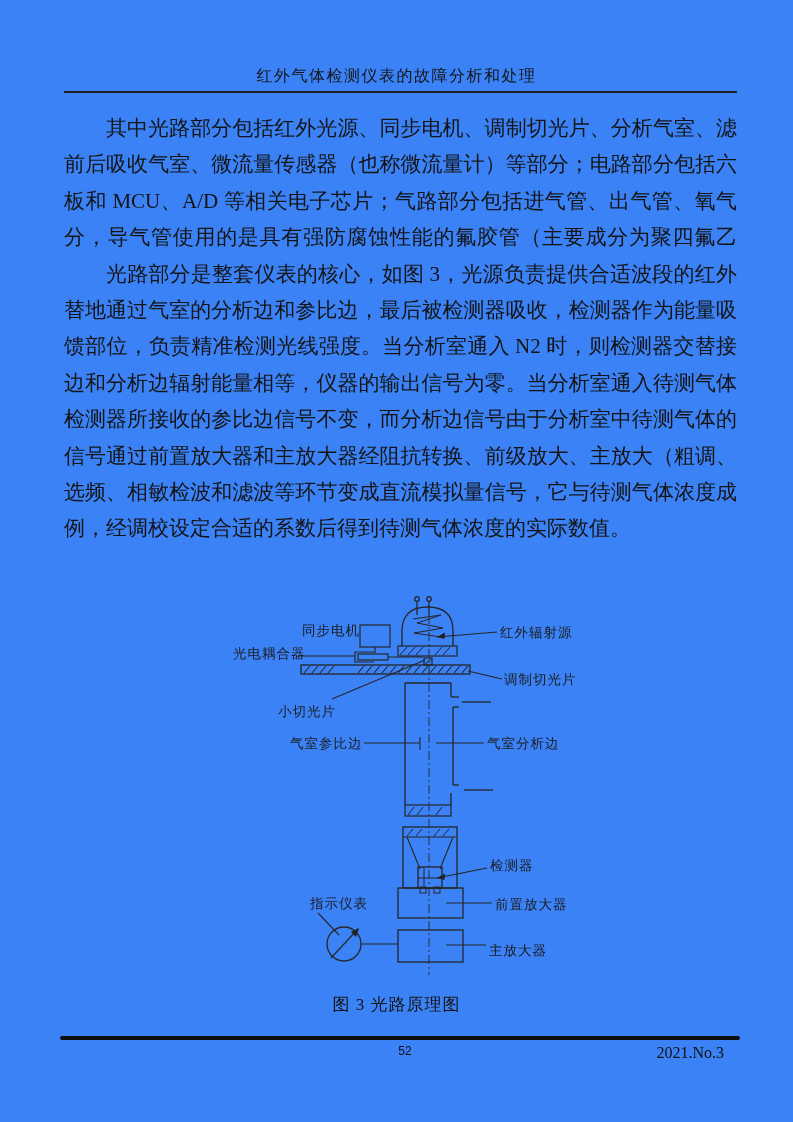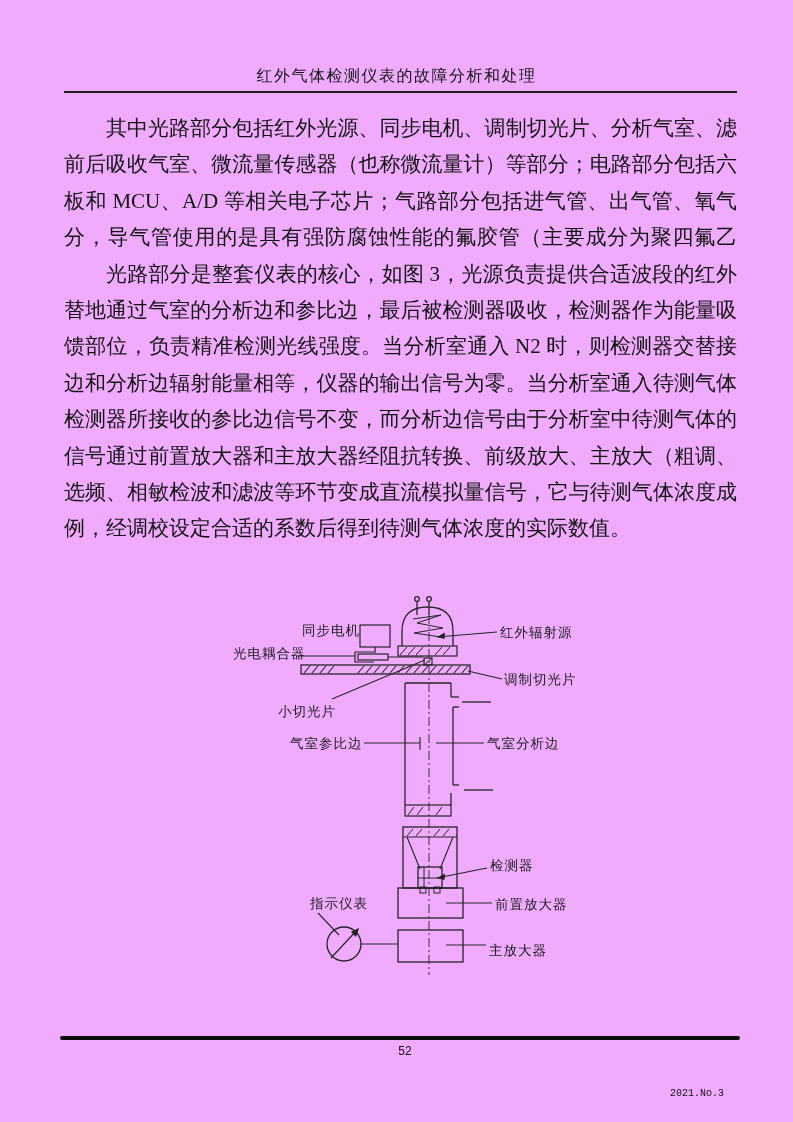--- a/index.html
+++ b/index.html
@@ -1,19 +1,19 @@
 <!DOCTYPE html>
 <html><head>
 <meta charset="utf-8">
 <style>
   html,body{margin:0;padding:0;background:#888;}
   .page{
     position:relative;
     width:793px;height:1122px;
-    background:#f0abfc;
+    background:#3b82f6;
     margin:0 auto;
     overflow:hidden;
     font-family:"Liberation Serif","DejaVu Serif",serif;
     color:#1a1a1a;
   }
   
   .hdr-title{
     position:absolute;top:66px;left:0;right:0;
     text-align:center;font-size:16px;letter-spacing:1.5px;color:#161616;
   }
@@ -50,21 +50,21 @@
   .ftr-rule{
     position:absolute;top:1036px;left:60px;right:53px;height:4px;
     background:#0e0e0e;border-radius:2px;
   }
   .ftr-page{
     position:absolute;top:1044px;left:0;right:0;text-align:center;
     font-family:"Liberation Sans","DejaVu Sans",sans-serif;font-size:12px;color:#111;margin-left:17px;
   }
   .ftr-issue{
     position:absolute;top:1044px;right:69px;
-    font-family:Liberation Mono, monospace;font-size:10px;color:#111;margin-top:44px;
+    font-family:Liberation Serif, serif;font-size:16px;color:#111;
   }
   svg line,svg path,svg rect,svg circle,svg polyline{stroke:#262626;fill:none;}
 </style>
 </head>
 <body>
 
 <div class="page">
 
   <div class="hdr-title">红外气体检测仪表的故障分析和处理</div>
   <div class="hdr-rule"></div>
@@ -208,18 +208,19 @@
     <text class="fig-label" x="504" y="96">调制切光片</text>
     <text class="fig-label" x="278" y="128">小切光片</text>
     <text class="fig-label" x="290" y="160">气室参比边</text>
     <text class="fig-label" x="487" y="160">气室分析边</text>
     <text class="fig-label" x="490" y="282">检测器</text>
     <text class="fig-label" x="495" y="321">前置放大器</text>
     <text class="fig-label" x="310" y="320">指示仪表</text>
     <text class="fig-label" x="489" y="367">主放大器</text>
   </svg>
 
+  <div class="fig-caption">图 3  光路原理图</div>
 
   <div class="ftr-rule"></div>
   <div class="ftr-page">52</div>
   <div class="ftr-issue">2021.No.3</div>
 
 </div>
 
 </body></html>

